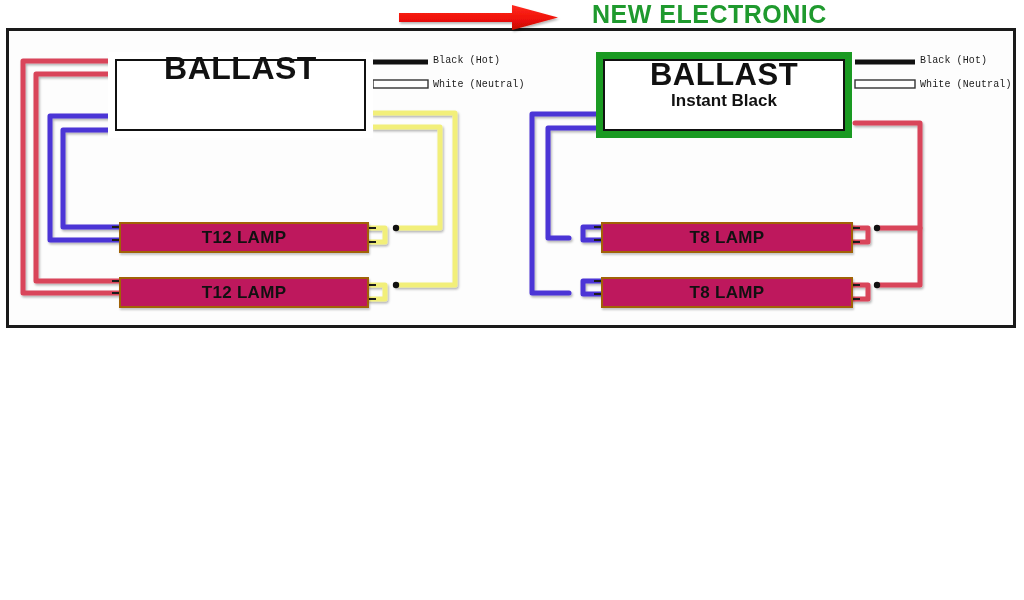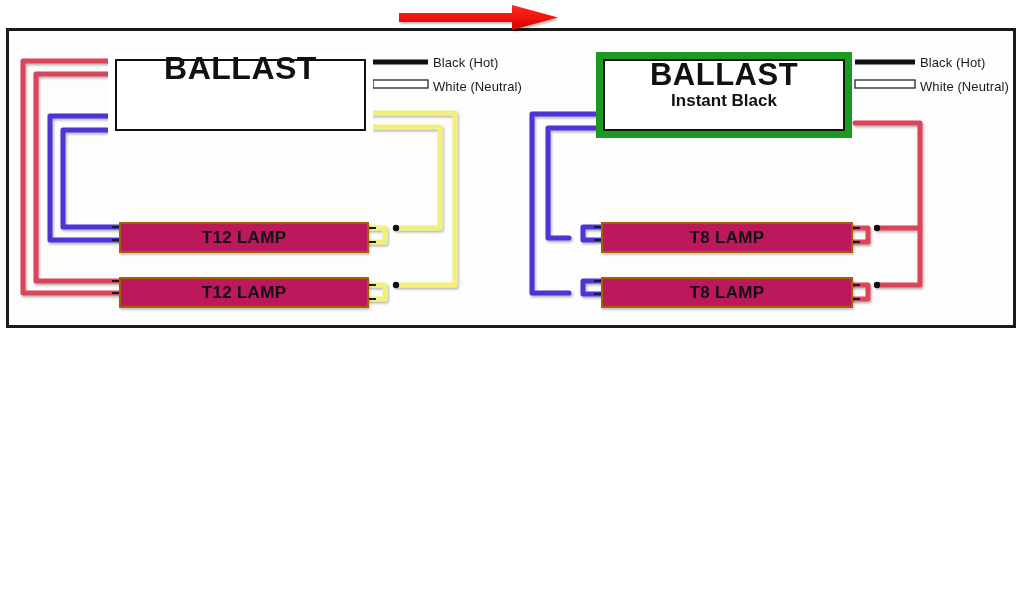--- a/index.html
+++ b/index.html
@@ -126,36 +126,38 @@
     letter-spacing: 0.3px;
   }
   #lamp-t12-1 { left: 119px; top: 222px; width: 250px; height: 31px; }
   #lamp-t12-2 { left: 119px; top: 277px; width: 250px; height: 31px; }
   #lamp-t8-1  { left: 601px; top: 222px; width: 252px; height: 31px; }
   #lamp-t8-2  { left: 601px; top: 277px; width: 252px; height: 31px; }
 
   
   .wire-label {
     position: absolute;
-    font-size: 13px;
+    font-size: 10px;
     color: #1a1a1a;
     white-space: nowrap;
     letter-spacing: 0.1px;
+    font-family: Liberation Mono, monospace;
   }
   #label-black-old  { left: 433px; top: 55px; }
   #label-white-old  { left: 433px; top: 79px; }
   #label-black-new  { left: 920px; top: 55px; }
   #label-white-new  { left: 920px; top: 79px; }
 </style>
 </head>
 <body>
 
 <div id="stage">
 
 
+  <div class="heading" id="heading-new">NEW ELECTRONIC</div>
 
   <div class="diagram-frame"></div>
 
   <svg id="wiring" viewBox="0 0 1024 600">
     <defs>
       <filter id="softshadow" x="-30%" y="-30%" width="170%" height="170%">
         <feDropShadow dx="1.2" dy="1.8" stdDeviation="0.9" flood-color="#000000" flood-opacity="0.30"></feDropShadow>
       </filter>
       <linearGradient id="arrowgrad" x1="0" y1="0" x2="0" y2="1">
         <stop offset="0%" stop-color="#ff2b20"></stop>

